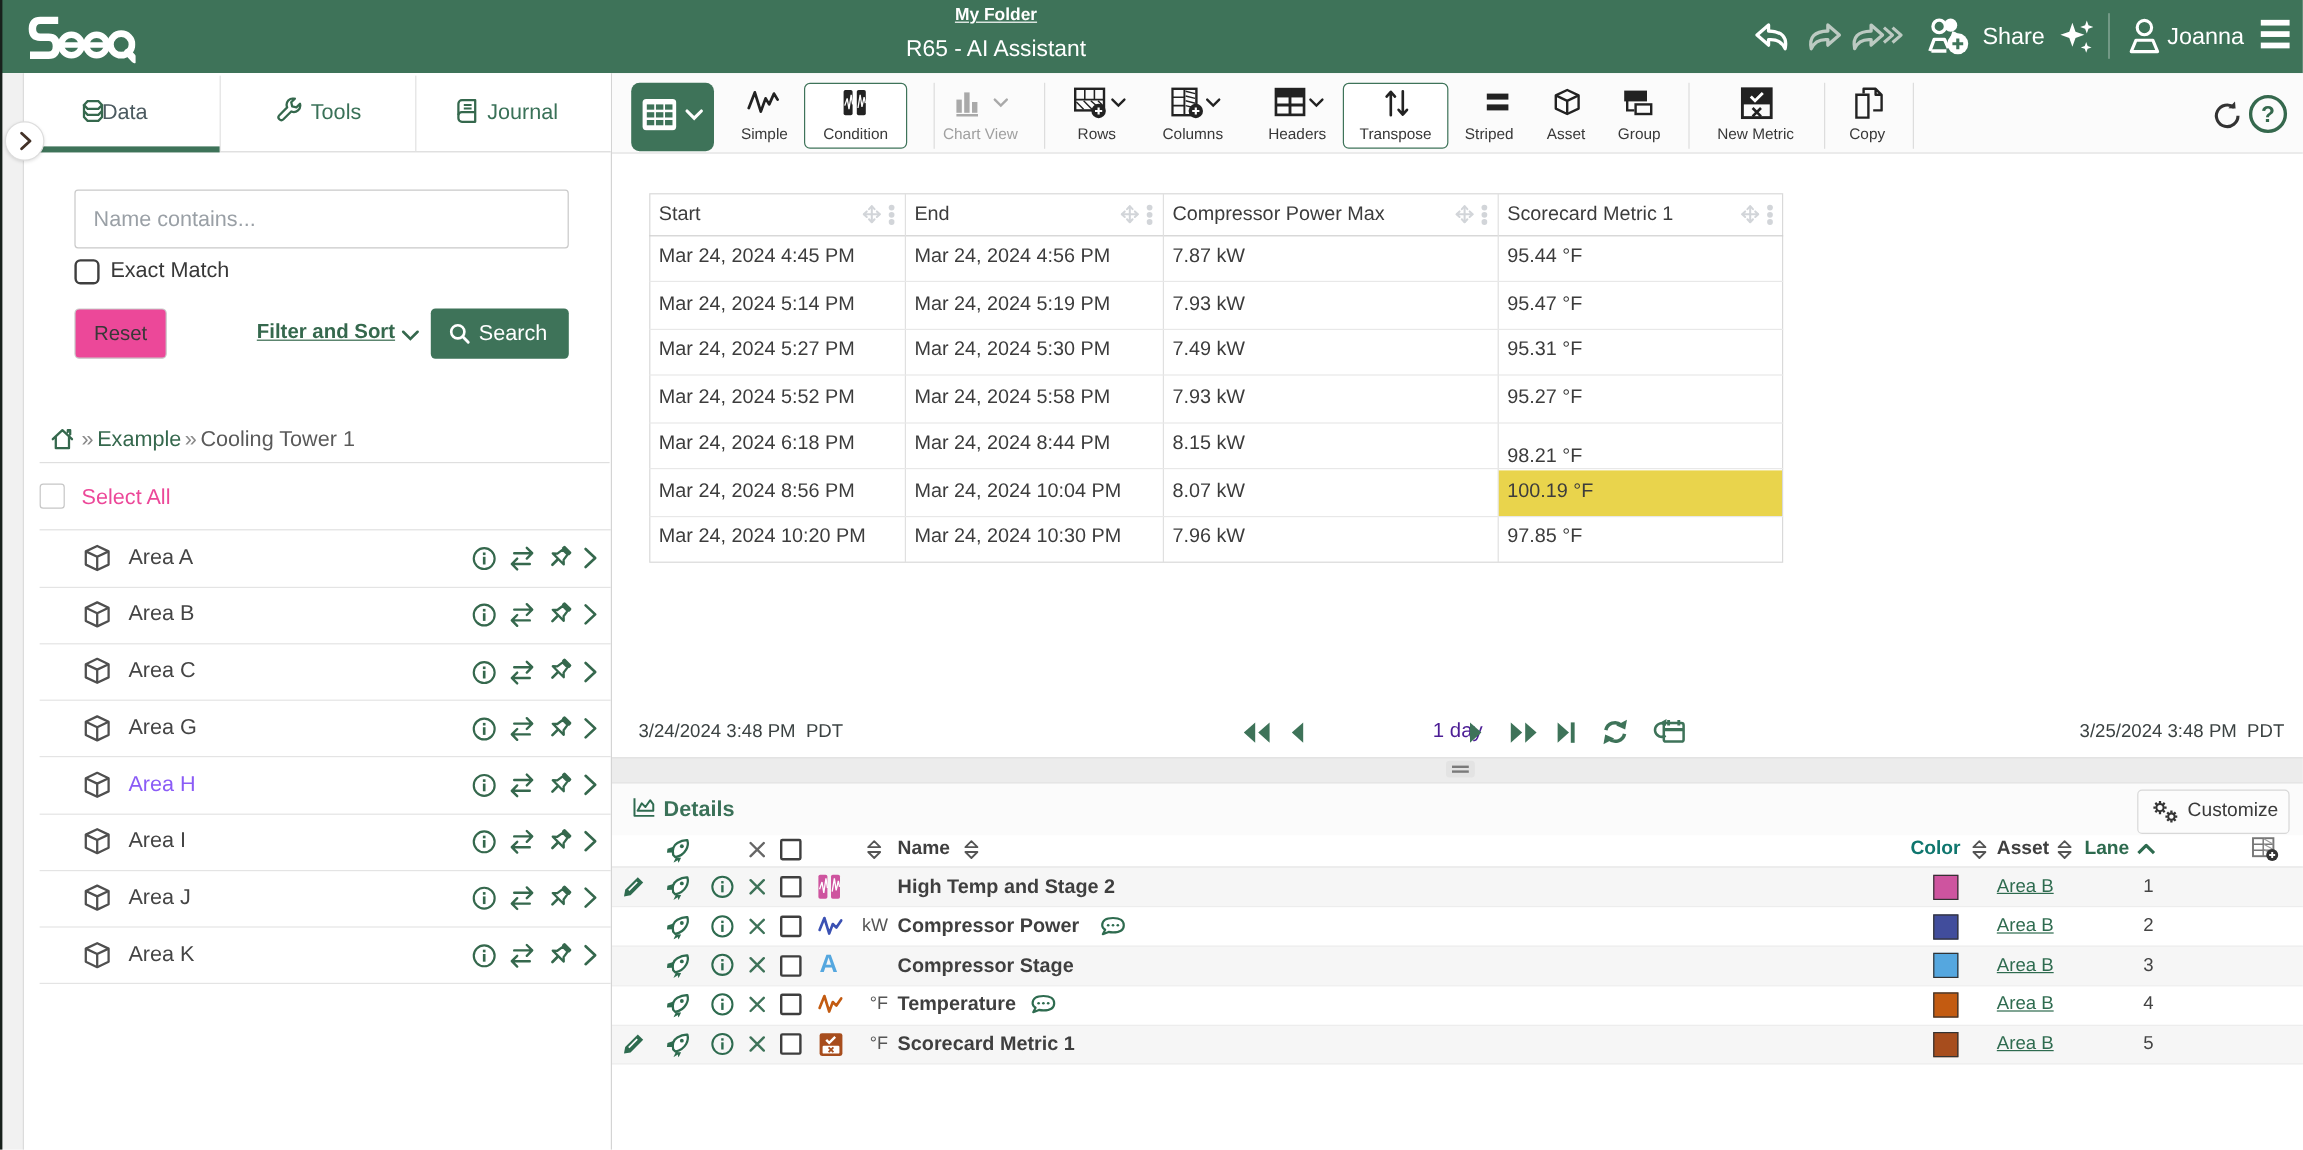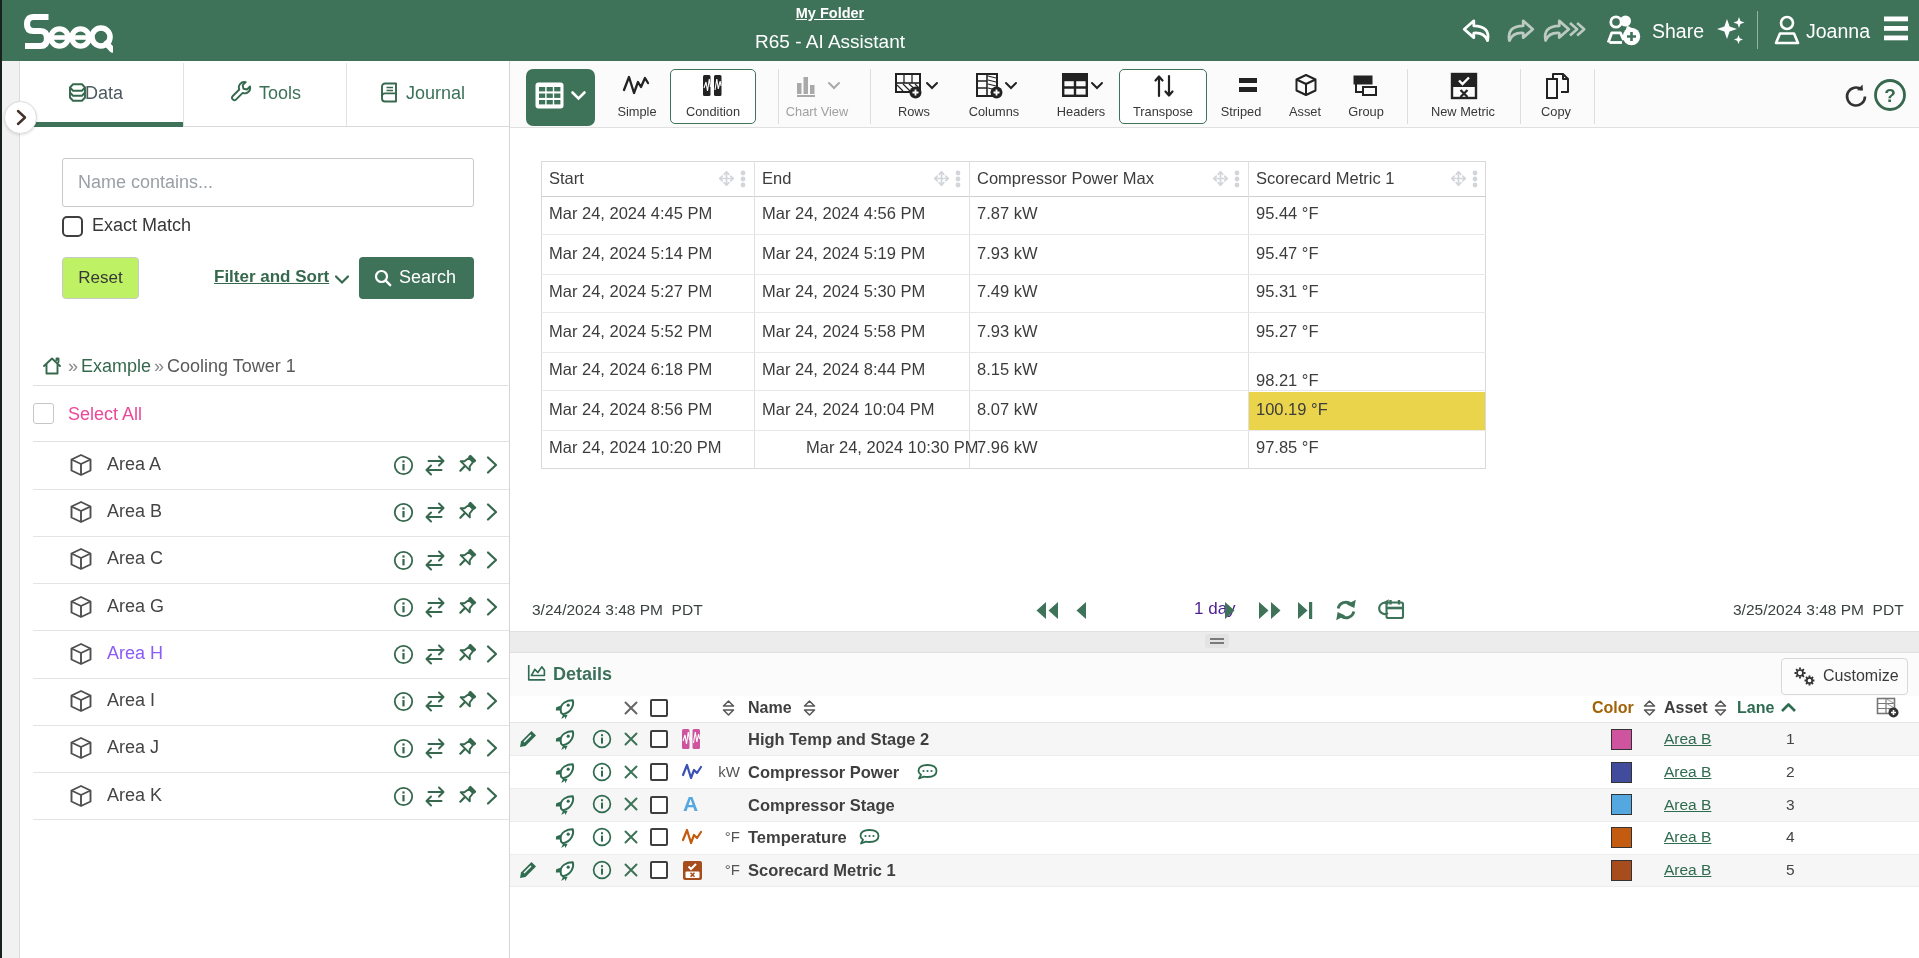--- a/index.html
+++ b/index.html
@@ -111,21 +111,21 @@
 <svg class="abs" style="left:12px;top:108px;z-index:61;" width="18" height="19" viewBox="0 0 18 19">
   <path d="M6 3 l7 6.5 l-7 6.5" fill="none" stroke="#433228" stroke-width="2.4" stroke-linecap="round" stroke-linejoin="round"></path>
 </svg>
 
 <div class="abs" style="left:62px;top:158px;width:412px;height:49px;border:1px solid #c9c9c9;border-radius:3px;background:#fff;"></div>
 <div class="abs" style="left:78px;top:172px;font-size:18px;color:#9aa0a6;">Name contains...</div>
 
 <div class="abs" style="left:62px;top:216px;width:21px;height:21px;border:2px solid #3f3f3f;border-radius:5px;background:#fff;"></div>
 <div class="abs" style="left:92px;top:215px;font-size:18px;color:#383838;">Exact Match</div>
 
-<div class="abs" style="left:62px;top:257px;width:77px;height:42px;border:1px solid #c9c9c9;border-radius:4px;background:#bef264;font-size:17px;color:#383838;text-align:center;line-height:40px;">Reset</div>
+<div class="abs" style="left:62px;top:257px;width:77px;height:42px;border:1px solid #c9c9c9;border-radius:4px;background:#ec4899;font-size:17px;color:#383838;text-align:center;line-height:40px;">Reset</div>
 <div class="abs" style="left:214px;top:267px;font-size:17px;color:#35684d;text-decoration:underline;font-weight:bold;">Filter and Sort</div>
 <svg class="abs" style="left:334px;top:274px;" width="16" height="12" viewBox="0 0 16 12">
   <path d="M2 2.5 l6 6 l6 -6" fill="none" stroke="#35684d" stroke-width="2.2" stroke-linecap="round"></path>
 </svg>
 <div class="abs" style="left:359px;top:257px;width:115px;height:42px;background:#3e7359;border-radius:4px;"></div>
 <svg class="abs" style="left:373px;top:268px;" width="20" height="20" viewBox="0 0 20 20">
   <circle cx="8.5" cy="8.5" r="5.5" fill="none" stroke="#fff" stroke-width="2.2"></circle>
   <path d="M12.7 12.7 l4.5 4.5" stroke="#fff" stroke-width="2.4" stroke-linecap="round"></path>
 </svg>
 <div class="abs" style="left:399px;top:267px;font-size:18px;color:#fff;">Search</div>
@@ -584,21 +584,21 @@
 <div class="abs" style="left:1256px;top:322px;font-size:16.5px;color:#3c3c3c;">95.27 °F</div>
 <div class="abs" style="left:549px;top:360px;font-size:16.5px;color:#3c3c3c;">Mar 24, 2024 6:18 PM</div>
 <div class="abs" style="left:762px;top:360px;font-size:16.5px;color:#3c3c3c;">Mar 24, 2024 8:44 PM</div>
 <div class="abs" style="left:977px;top:360px;font-size:16.5px;color:#3c3c3c;">8.15 kW</div>
 <div class="abs" style="left:1256px;top:360px;font-size:16.5px;color:#3c3c3c;margin-top:11px;">98.21 °F</div>
 <div class="abs" style="left:549px;top:400px;font-size:16.5px;color:#3c3c3c;">Mar 24, 2024 8:56 PM</div>
 <div class="abs" style="left:762px;top:400px;font-size:16.5px;color:#3c3c3c;">Mar 24, 2024 10:04 PM</div>
 <div class="abs" style="left:977px;top:400px;font-size:16.5px;color:#3c3c3c;">8.07 kW</div>
 <div class="abs" style="left:1256px;top:400px;font-size:16.5px;color:#3c3c3c;">100.19 °F</div>
 <div class="abs" style="left:549px;top:438px;font-size:16.5px;color:#3c3c3c;">Mar 24, 2024 10:20 PM</div>
-<div class="abs" style="left:806px;top:438px;font-size:16.5px;color:#3c3c3c;">Mar 24, 2024 10:30 PM</div>
+<div class="abs" style="left:762px;top:438px;font-size:16.5px;color:#3c3c3c;">Mar 24, 2024 10:30 PM</div>
 <div class="abs" style="left:977px;top:438px;font-size:16.5px;color:#3c3c3c;">7.96 kW</div>
 <div class="abs" style="left:1256px;top:438px;font-size:16.5px;color:#3c3c3c;">97.85 °F</div>
 
 <div class="abs" style="left:532px;top:601px;font-size:15.5px;color:#3b4242;">3/24/2024 3:48 PM&nbsp;&nbsp;PDT</div>
 <div class="abs" style="left:1733px;top:601px;font-size:15.5px;color:#3b4242;">3/25/2024 3:48 PM&nbsp;&nbsp;PDT</div>
 <svg class="abs" style="left:1034px;top:600px;" width="26" height="21" viewBox="0 0 26 21">
   <path d="M12 2 L12 19 L2.5 10.5 Z M24 2 L24 19 L14.5 10.5 Z" fill="#3e7359"></path>
 </svg>
 <svg class="abs" style="left:1073px;top:600px;" width="16" height="21" viewBox="0 0 16 21">
   <path d="M13 2 L13 19 L3.5 10.5 Z" fill="#3e7359"></path>
@@ -677,21 +677,21 @@
 <div class="abs" style="left:650px;top:699px;width:18px;height:18px;border:2px solid #3e3e3e;border-radius:2px;background:#fff;"></div>
 <svg class="abs" style="left:721px;top:700px;" width="15" height="16" viewBox="0 0 15 16">
   <path d="M7.5 1 L12.5 6 L2.5 6 Z" fill="none" stroke="#555" stroke-width="1.5" stroke-linejoin="round"></path>
   <path d="M7.5 15 L12.5 10 L2.5 10 Z" fill="none" stroke="#555" stroke-width="1.5" stroke-linejoin="round"></path>
 </svg>
 <div class="abs" style="left:748px;top:699px;font-size:16px;font-weight:bold;color:#3f3f3f;">Name</div>
 <svg class="abs" style="left:802px;top:700px;" width="15" height="16" viewBox="0 0 15 16">
   <path d="M7.5 1 L12.5 6 L2.5 6 Z" fill="none" stroke="#555" stroke-width="1.5" stroke-linejoin="round"></path>
   <path d="M7.5 15 L12.5 10 L2.5 10 Z" fill="none" stroke="#555" stroke-width="1.5" stroke-linejoin="round"></path>
 </svg>
-<div class="abs" style="left:1592px;top:699px;font-size:16px;font-weight:bold;color:#a16207;">Color</div>
+<div class="abs" style="left:1592px;top:699px;font-size:16px;font-weight:bold;color:#0f766e;">Color</div>
 <svg class="abs" style="left:1642px;top:700px;" width="15" height="16" viewBox="0 0 15 16">
   <path d="M7.5 1 L12.5 6 L2.5 6 Z" fill="none" stroke="#555" stroke-width="1.5" stroke-linejoin="round"></path>
   <path d="M7.5 15 L12.5 10 L2.5 10 Z" fill="none" stroke="#555" stroke-width="1.5" stroke-linejoin="round"></path>
 </svg>
 <div class="abs" style="left:1664px;top:699px;font-size:16px;font-weight:bold;color:#3f3f3f;">Asset</div>
 <svg class="abs" style="left:1713px;top:700px;" width="15" height="16" viewBox="0 0 15 16">
   <path d="M7.5 1 L12.5 6 L2.5 6 Z" fill="none" stroke="#555" stroke-width="1.5" stroke-linejoin="round"></path>
   <path d="M7.5 15 L12.5 10 L2.5 10 Z" fill="none" stroke="#555" stroke-width="1.5" stroke-linejoin="round"></path>
 </svg>
 <div class="abs" style="left:1737px;top:699px;font-size:16px;font-weight:bold;color:#2e6b4f;">Lane</div>

